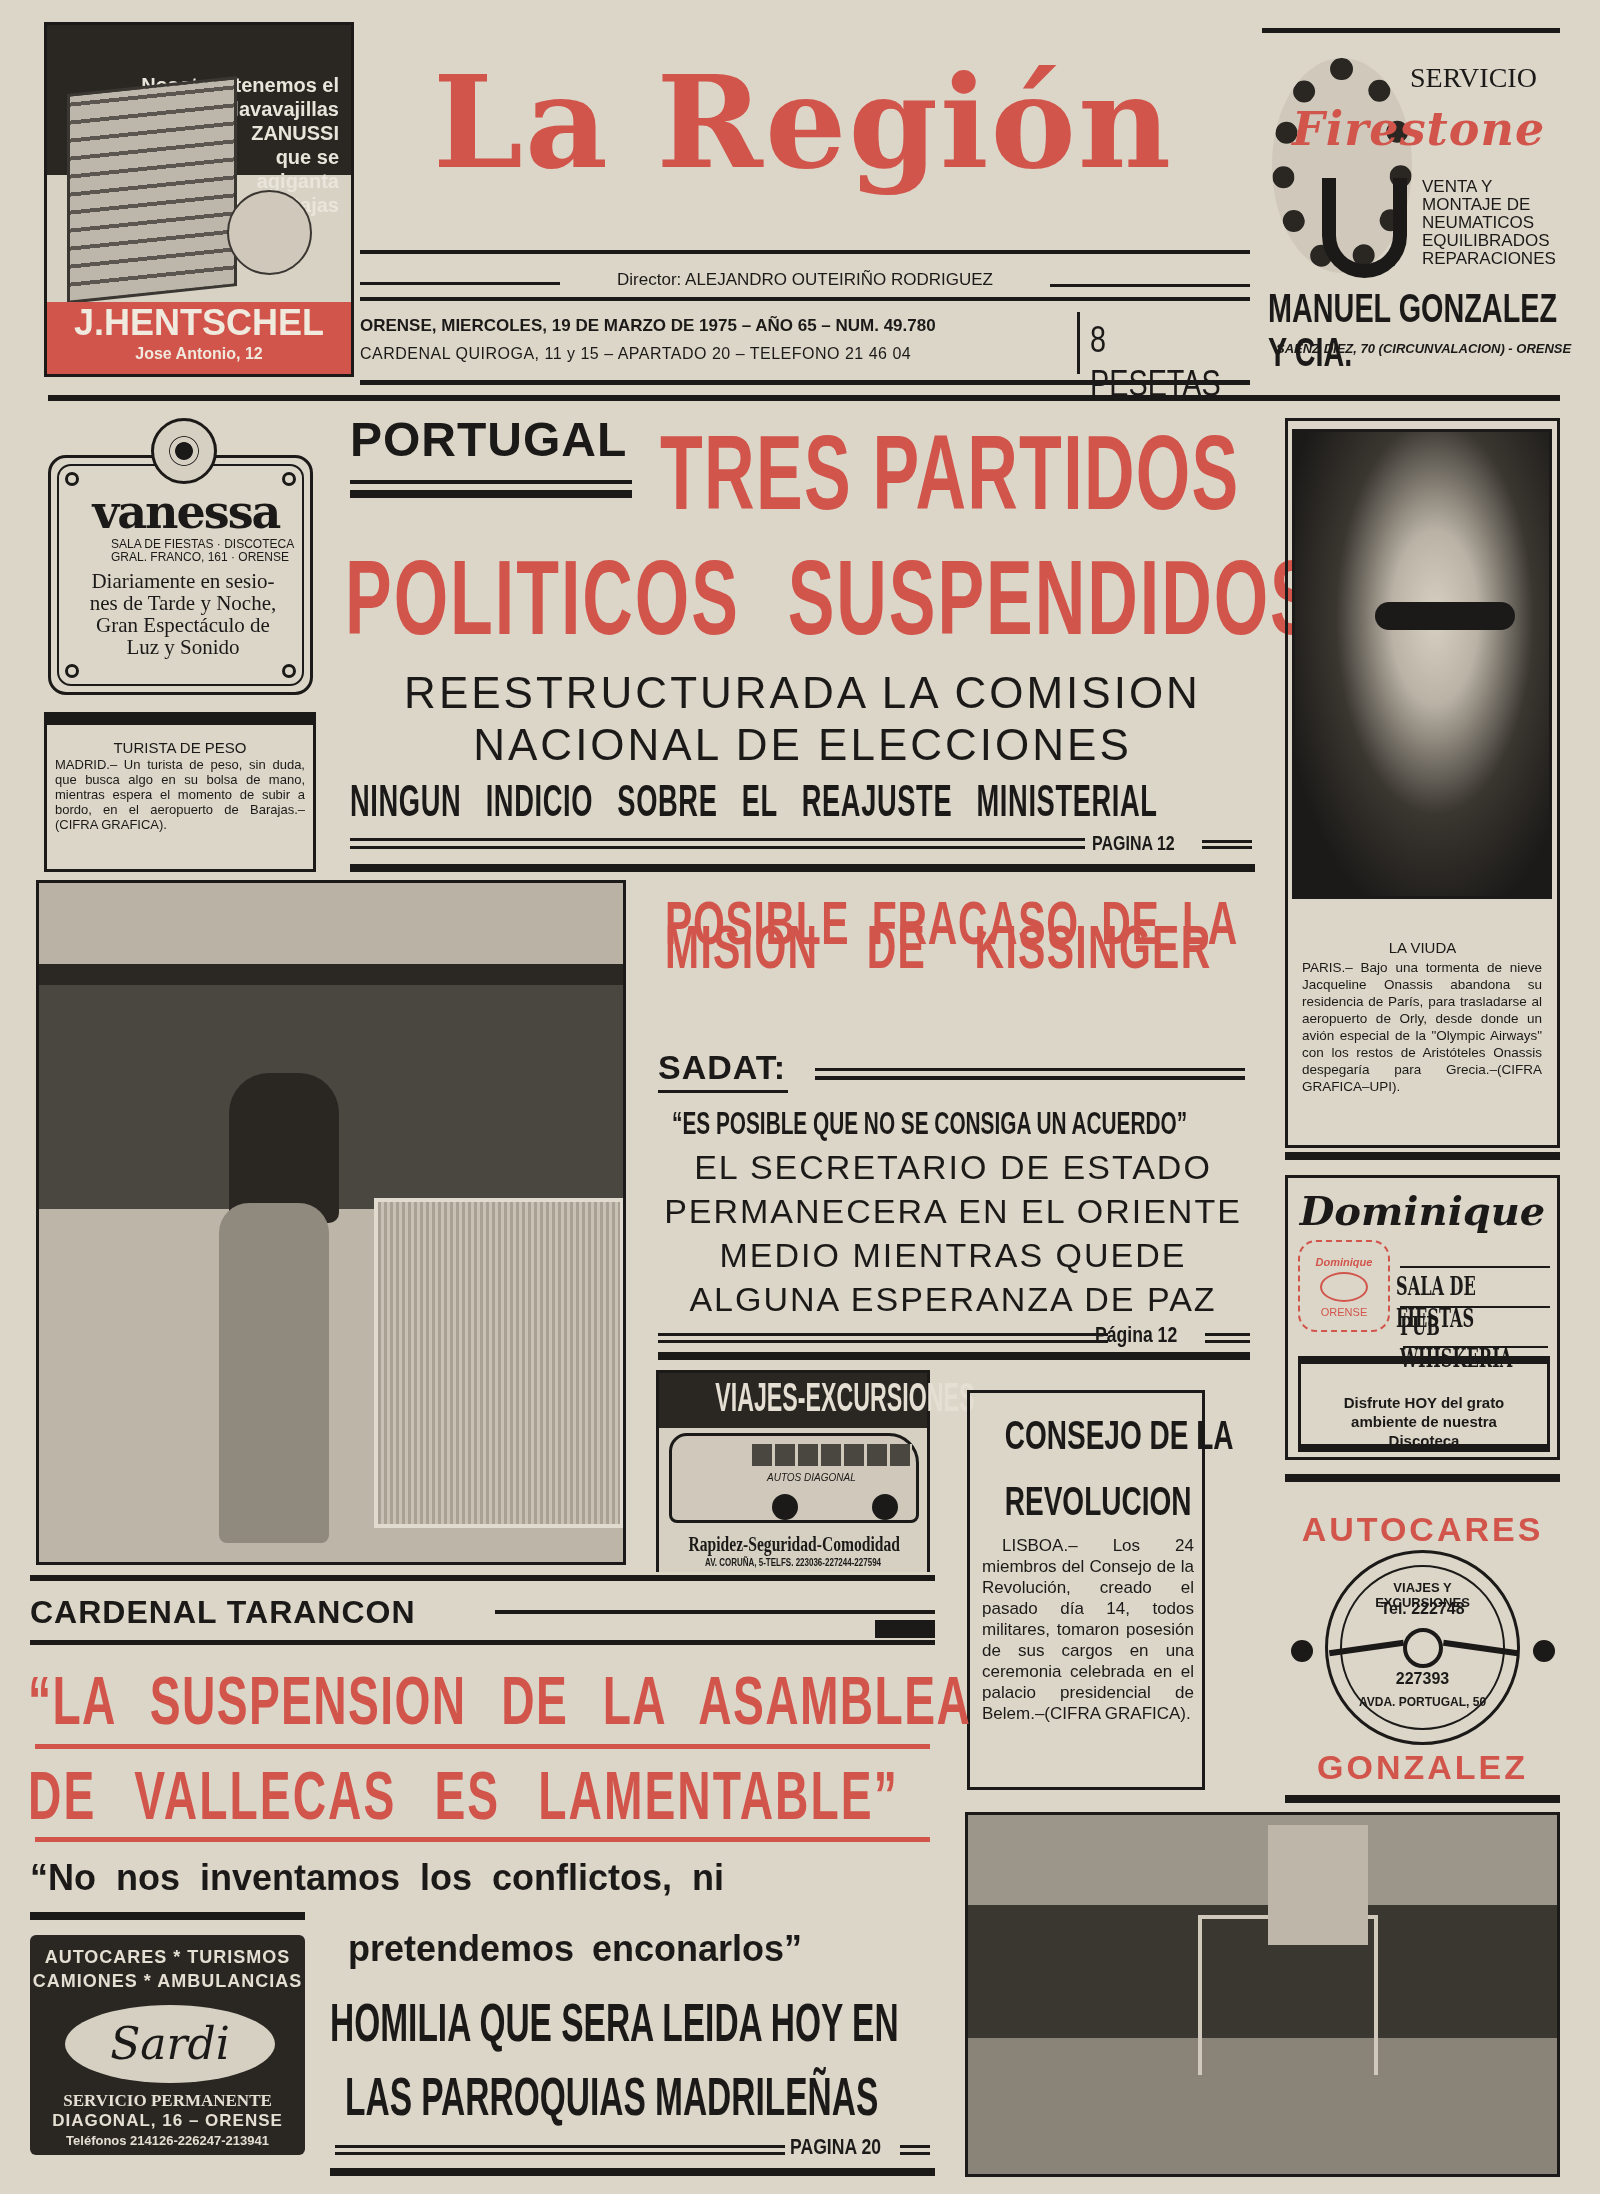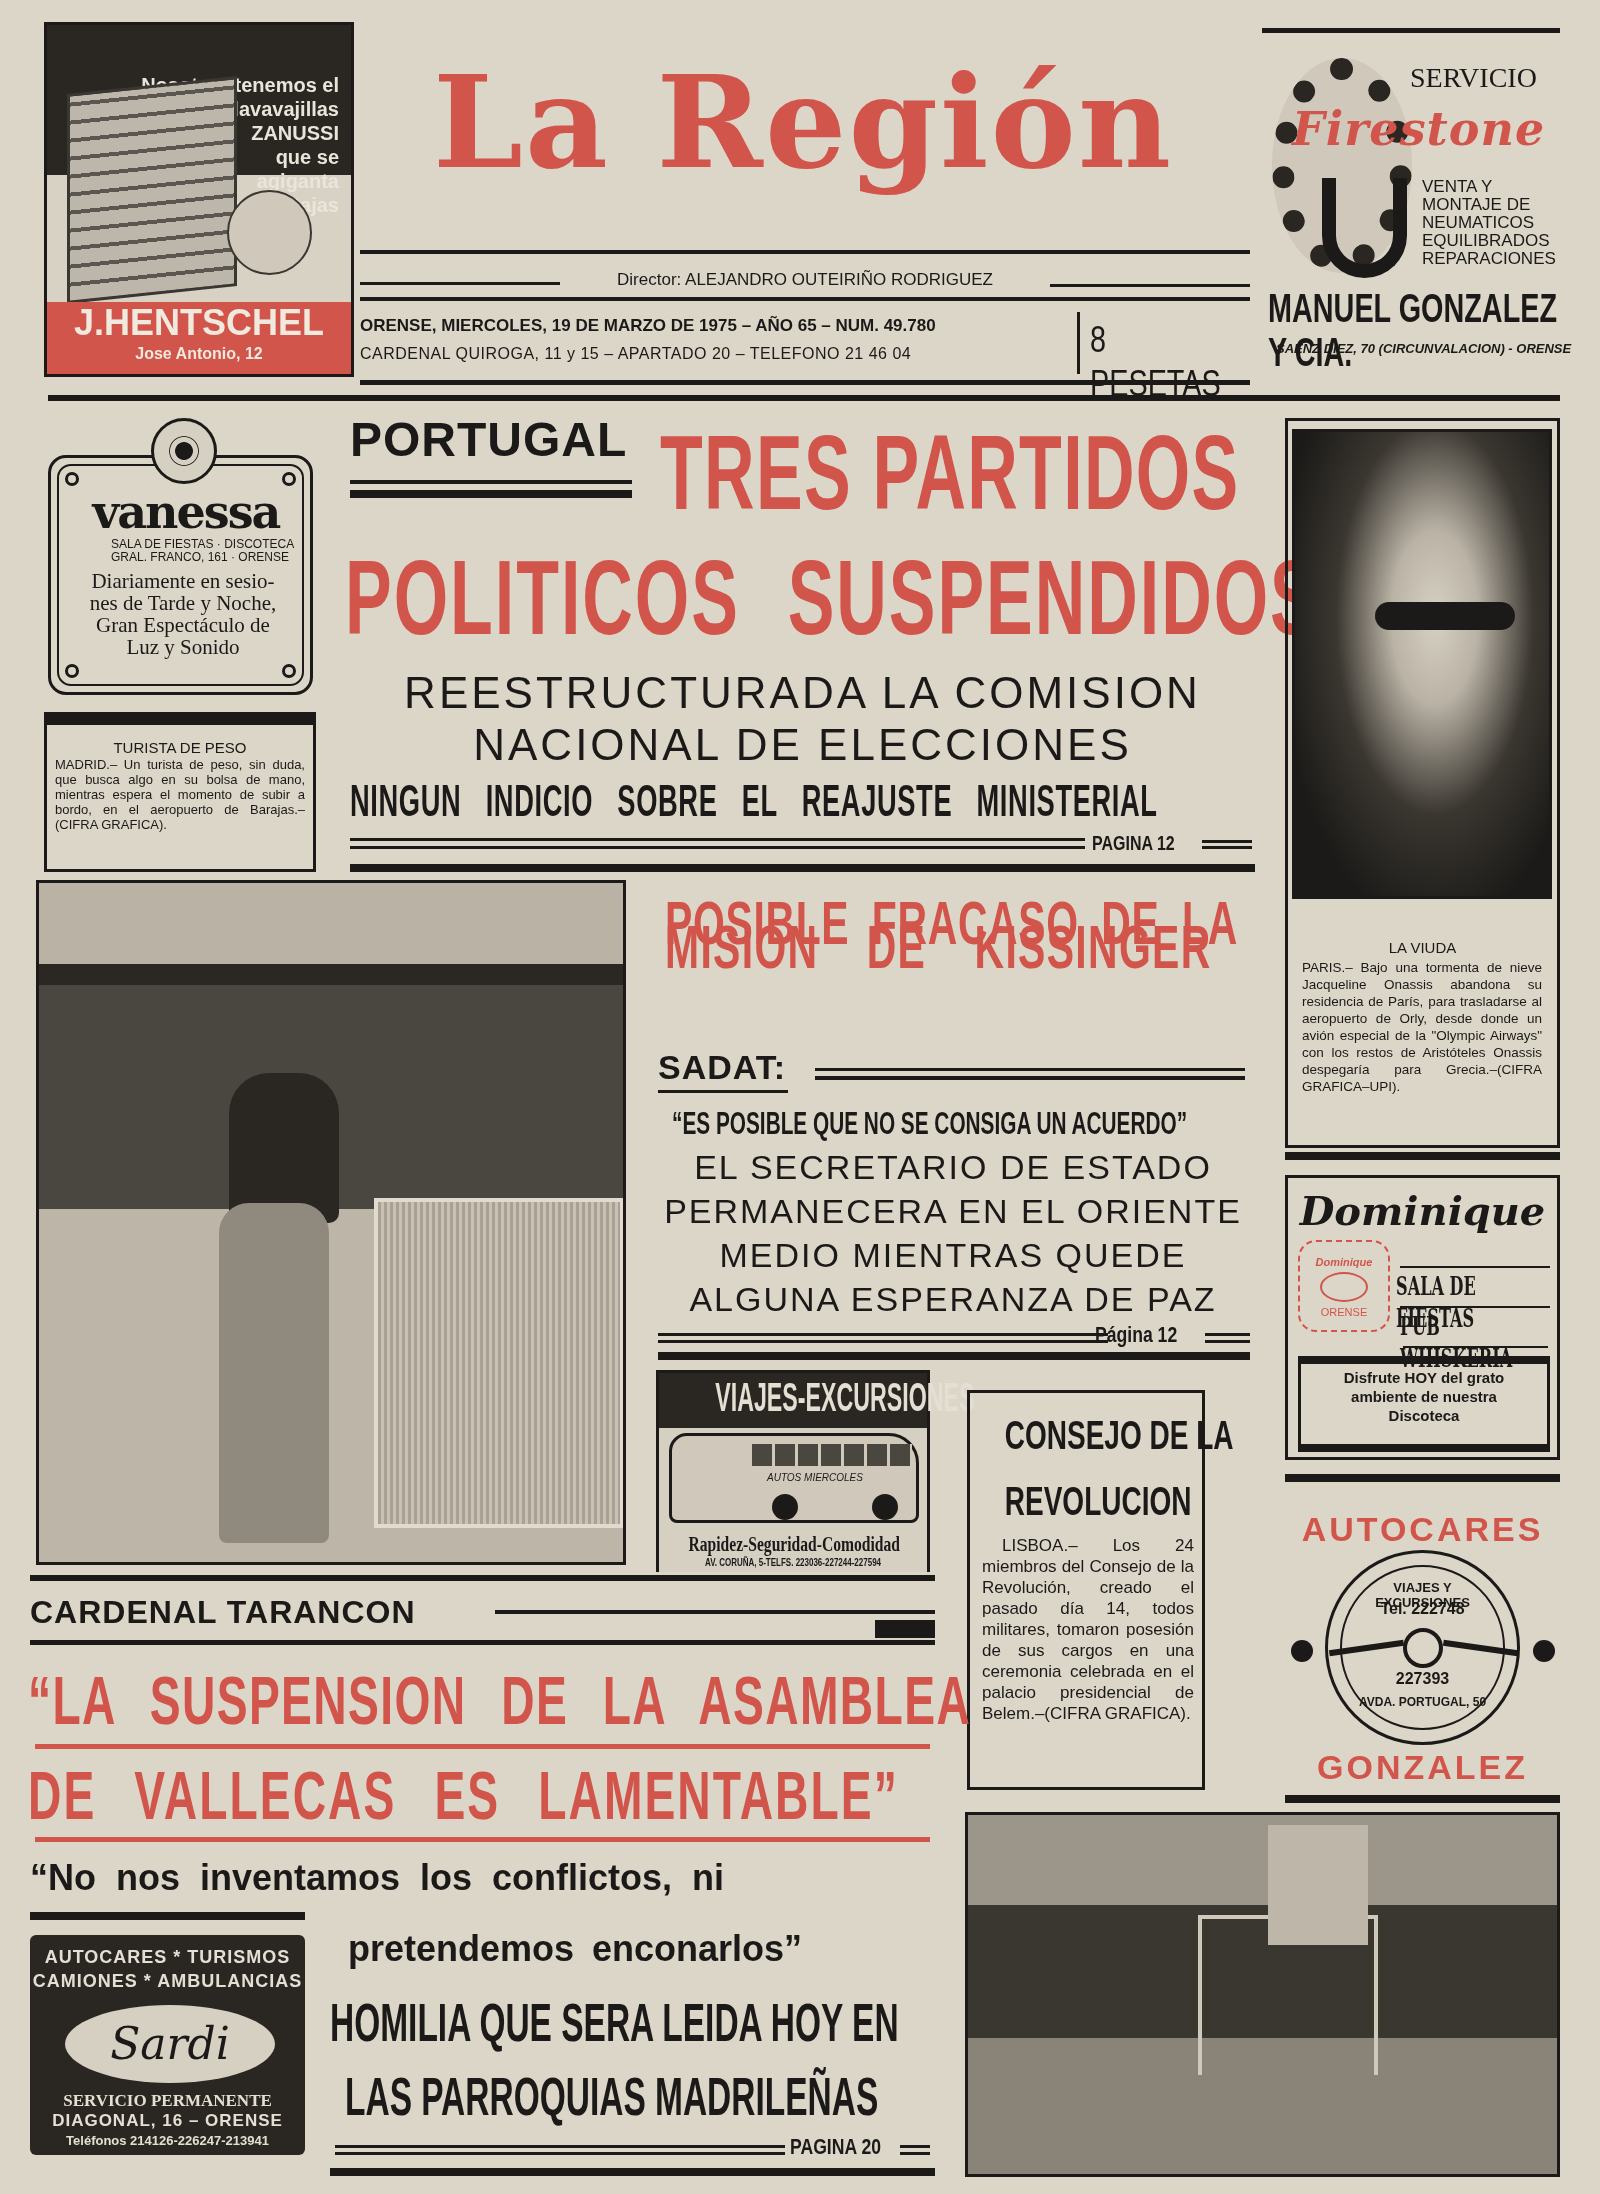--- a/index.html
+++ b/index.html
@@ -205,34 +205,34 @@
   <div class="abs center" style="left:10px;top:62px;width:92px;height:92px;border:2px dashed #d2554c;border-radius:18px;color:#d2554c;font-size:11px;padding-top:14px;">
     <div style="font-style:italic;font-weight:bold;">Dominique</div>
     <div style="width:48px;height:30px;border:2px solid #d2554c;border-radius:50%;margin:4px auto;"></div>
     <div>ORENSE</div>
   </div>
   <div class="rule" style="left:112px;top:88px;width:150px;height:2px;"></div>
   <div class="abs" style="left:108px;top:92px;width:200px;font-family:'DejaVu Serif',serif;font-weight:bold;font-size:26px;line-height:32px;transform:scaleX(0.62);transform-origin:left;">SALA DE FIESTAS</div>
   <div class="rule" style="left:112px;top:128px;width:150px;height:2px;"></div>
   <div class="abs" style="left:112px;top:132px;width:200px;font-family:'DejaVu Serif',serif;font-weight:bold;font-size:26px;line-height:32px;transform:scaleX(0.62);transform-origin:left;">PUB WHISKERIA</div>
   <div class="rule" style="left:115px;top:168px;width:145px;height:2px;"></div>
-  <div class="abs center" style="left:10px;top:178px;width:252px;height:96px;border:3px solid #1b1a18;border-top-width:8px;border-bottom-width:8px;font-weight:bold;font-size:15px;line-height:19px;padding-top:4px;">
+  <div class="abs center" style="left:10px;top:178px;width:252px;height:96px;border:3px solid #1b1a18;border-top-width:8px;border-bottom-width:8px;font-weight:bold;font-size:15px;line-height:19px;padding-top:29px;">
     <div>Disfrute HOY del grato</div>
     <div>ambiente de nuestra</div>
     <div>Discoteca</div>
   </div>
 </div>
 <div class="rule" style="left:1285px;top:1474px;width:275px;height:8px;"></div>
 
 <div class="abs" style="left:656px;top:1370px;width:274px;height:202px;background:#2a2723;border:3px solid #1b1a18;">
   <div class="abs center" style="left:0;top:2px;width:100%;color:#e5dfd3;font-weight:bold;font-size:40px;line-height:44px;transform:scaleX(0.58);transform-origin:center;white-space:nowrap;">VIAJES-EXCURSIONES</div>
   <div class="abs" style="left:0;top:55px;width:100%;height:144px;background:#d6d0c3;"></div>
   <div class="abs" style="left:10px;top:60px;width:250px;height:90px;background:#cfc8bb;border:3px solid #1b1a18;border-radius:18px 30px 8px 8px;">
     <div class="abs" style="left:80px;top:8px;width:160px;height:22px;background:repeating-linear-gradient(90deg,#4a4640 0 20px,#cfc8bb 20px 23px);"></div>
-    <div class="abs" style="left:95px;top:36px;font-size:10px;font-style:italic;">AUTOS MIERCOLES</div>
+    <div class="abs" style="left:95px;top:36px;font-size:10px;font-style:italic;">AUTOS DIAGONAL</div>
     <div class="abs" style="left:100px;top:58px;width:26px;height:26px;border-radius:50%;background:#1b1a18;"></div>
     <div class="abs" style="left:200px;top:58px;width:26px;height:26px;border-radius:50%;background:#1b1a18;"></div>
   </div>
   <div class="abs center" style="left:0;top:160px;width:100%;font-family:'Liberation Serif',serif;font-weight:bold;font-size:20px;transform:scaleX(0.78);white-space:nowrap;">Rapidez-Seguridad-Comodidad</div>
   <div class="abs center" style="left:0;top:184px;width:100%;font-weight:bold;font-size:10px;transform:scaleX(0.8);white-space:nowrap;">AV. CORUÑA, 5-TELFS. 223036-227244-227594</div>
 </div>
 
 <div class="box" style="left:967px;top:1390px;width:238px;height:400px;">
   <div class="abs center" style="left:0;top:18px;width:100%;font-weight:bold;font-size:40px;line-height:48px;transform:scaleX(0.7);white-space:nowrap;">CONSEJO DE LA</div>
   <div class="abs center" style="left:0;top:84px;width:100%;font-weight:bold;font-size:40px;line-height:48px;transform:scaleX(0.7);white-space:nowrap;">REVOLUCION</div>

